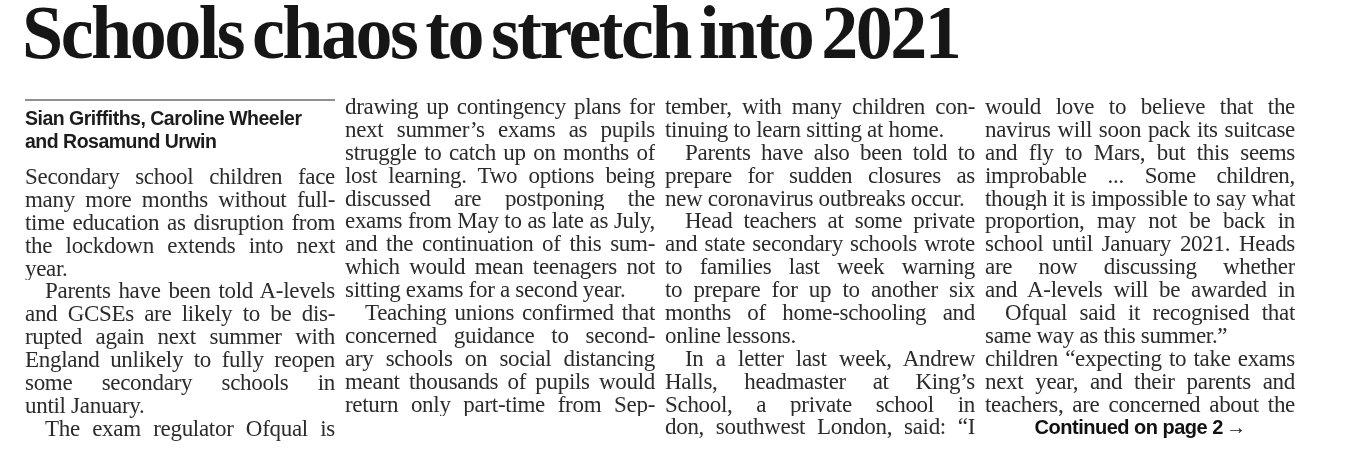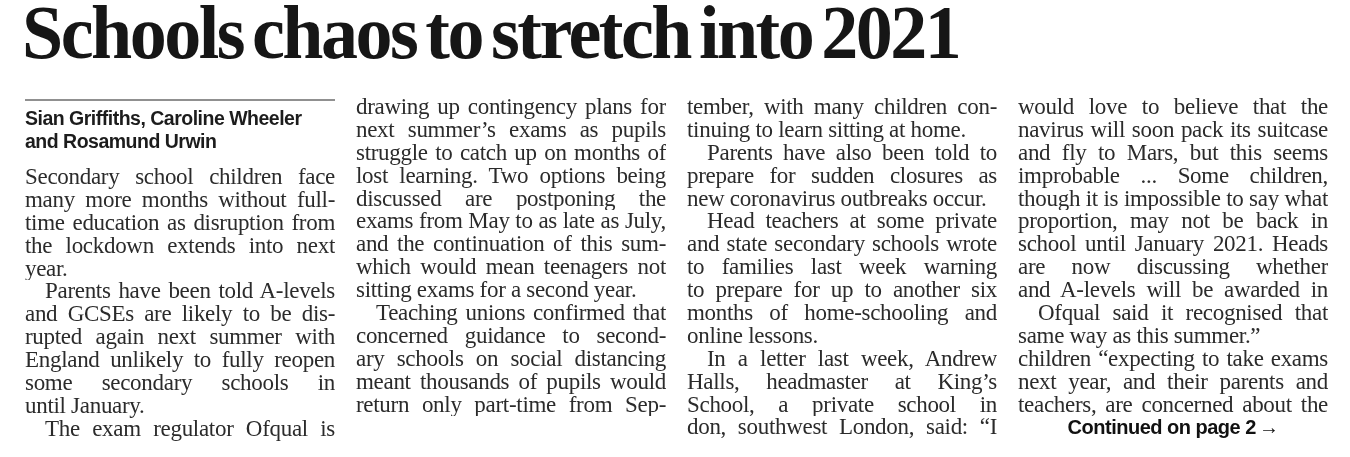--- a/index.html
+++ b/index.html
@@ -25,21 +25,21 @@
     color: #161616;
     white-space: nowrap;
     transform: scaleY(1.04);
     transform-origin: left top;
   }
   .cols {
     position: absolute;
     left: 25px;
     top: 96px;
     display: flex;
-    gap: 21px;
+    gap: 10px;
   }
   .col { width: 310px; }
   .byline-rule {
     border: 0;
     border-top: 2px solid #909090;
     margin: 3px 0 6px 0;
   }
   .byline {
     font-family: "Liberation Sans", "DejaVu Sans", sans-serif;
     font-weight: 700;

